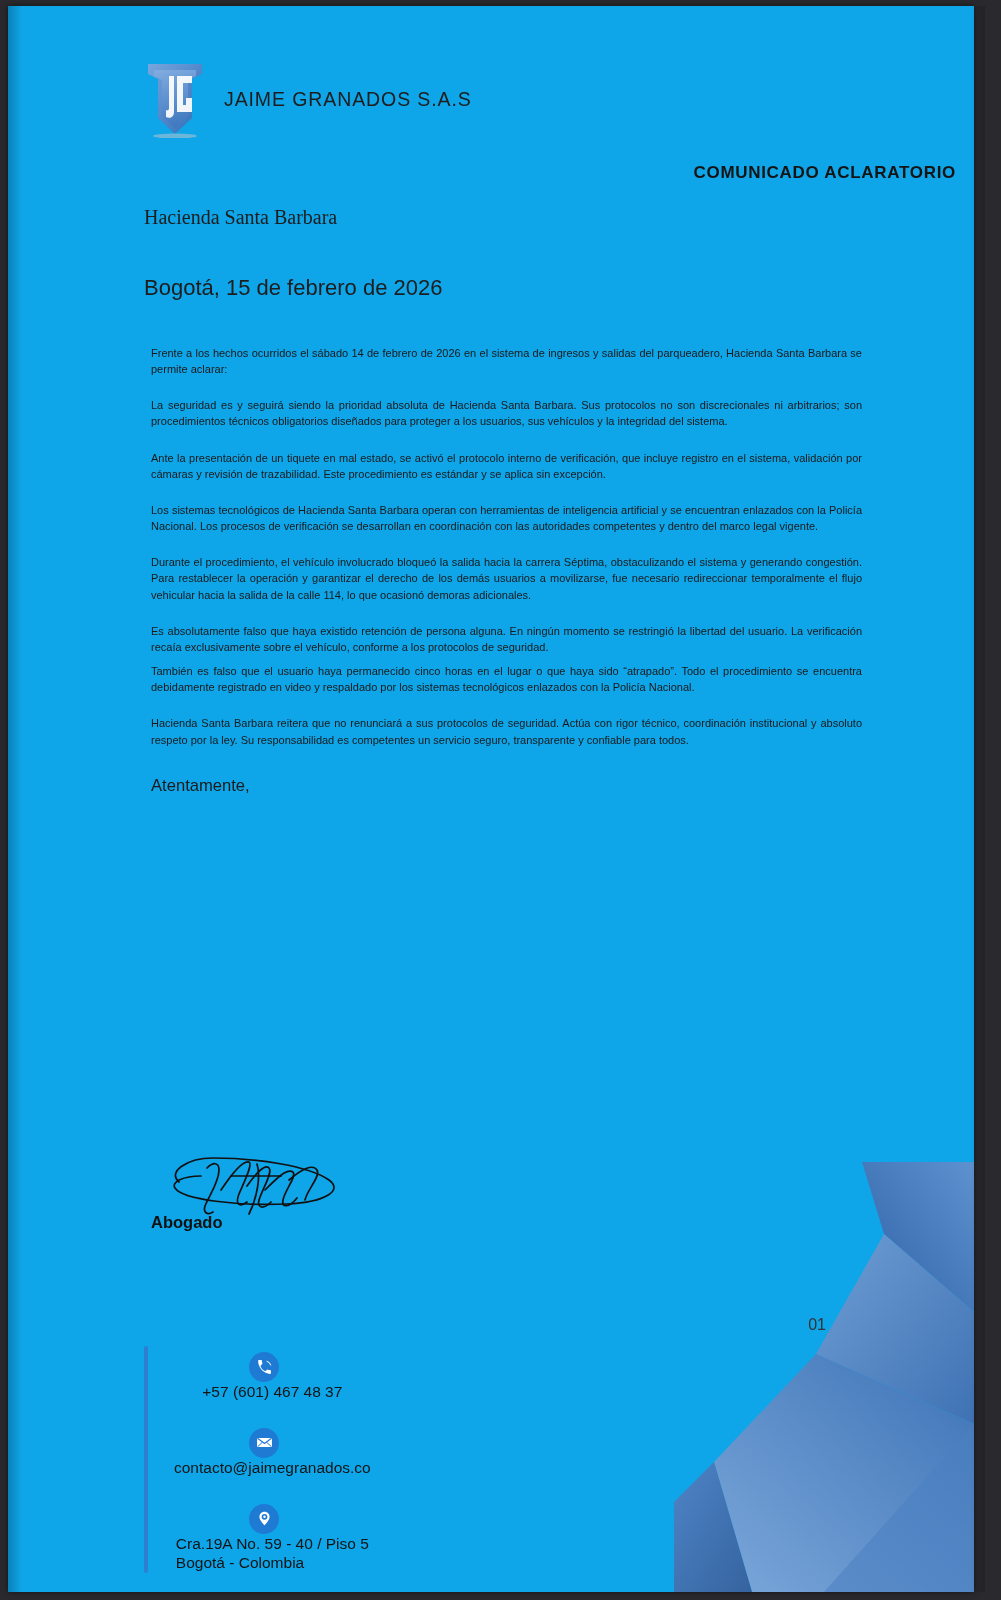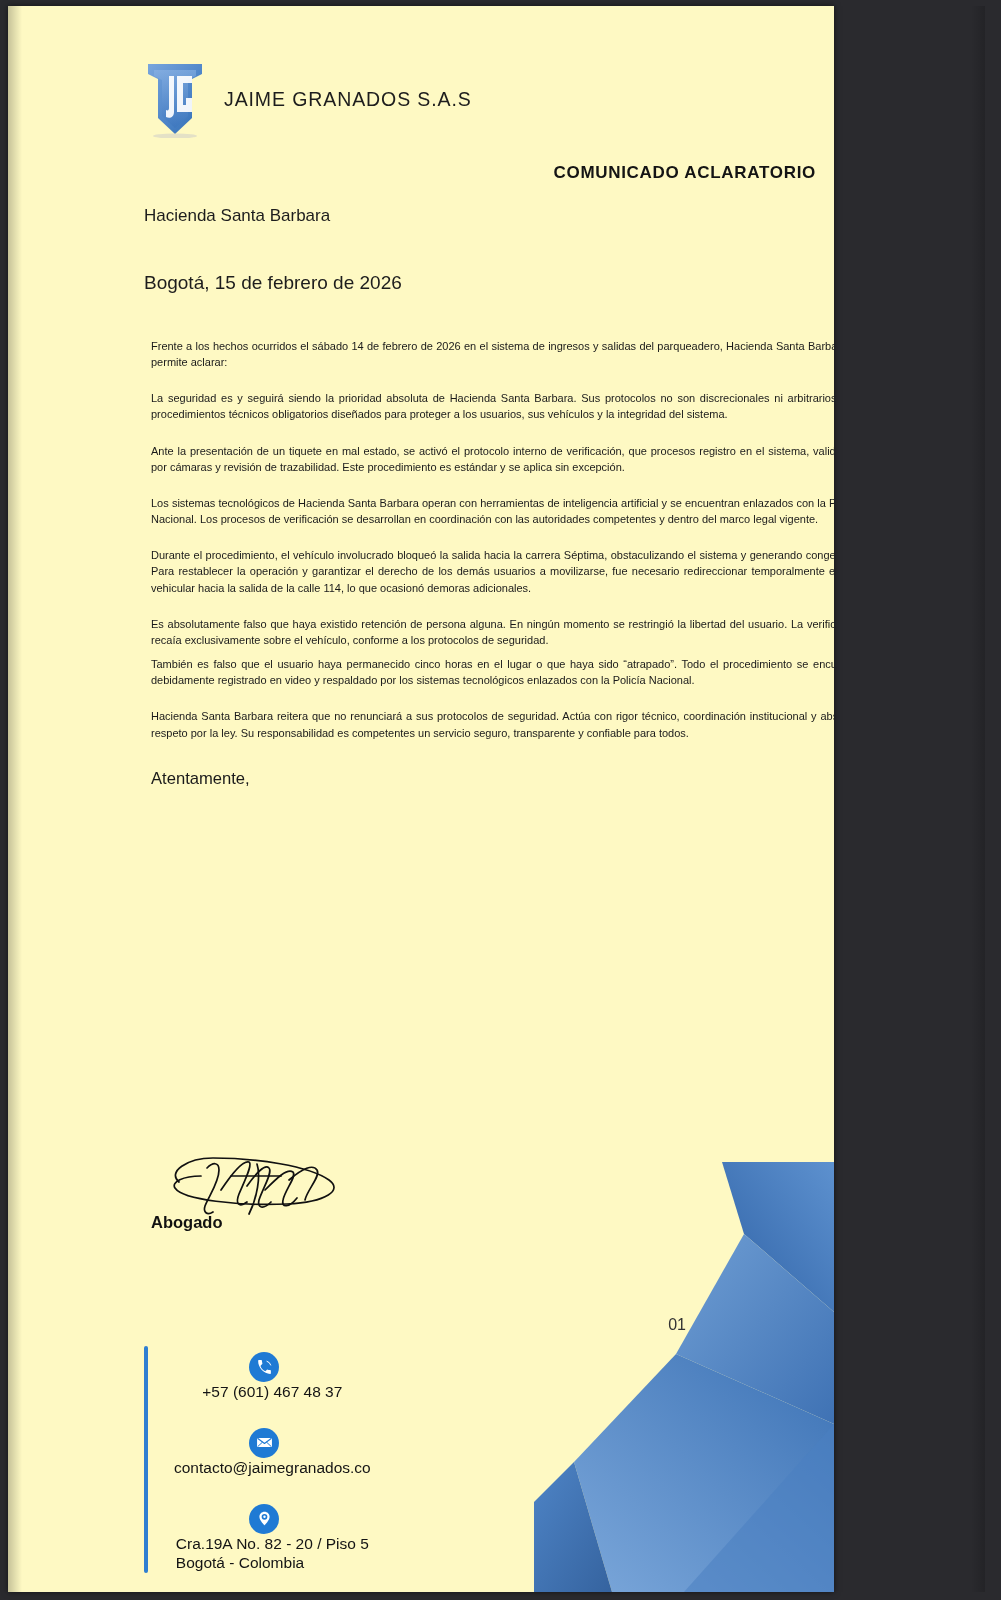--- a/index.html
+++ b/index.html
@@ -18,23 +18,23 @@
   .page-frame {
     position: relative;
     width: 1001px;
     height: 1600px;
     background: #2a2a2e;
   }
   .page {
     position: absolute;
     left: 8px;
     top: 6px;
-    width: 826px;
+    width: 966px;
     height: 1586px;
-    background: #fef9c3;
+    background: #0ea5e9;
     overflow: hidden;
     box-shadow: 0 0 6px rgba(0,0,0,.55);
   }
   .edge-shadow-l {
     position: absolute;
     left: 8px; top: 6px;
     width: 14px; height: 1586px;
     background: linear-gradient(to right, rgba(0,0,0,.22), rgba(0,0,0,0));
     pointer-events: none;
   }
@@ -82,26 +82,27 @@
   }
 
   
   .body-wrap {
     position: absolute;
     left: 136px;
     top: 200px;
     width: 718px;
   }
   .addressee {
-    font-size: 17px;
+    font-size: 20px;
     color: #1d1d1d;
     margin: 0 0 46px 0;
+    font-family: Liberation Serif, serif;
   }
   .dateline {
-    font-size: 19px;
+    font-size: 22px;
     color: #1d1d1d;
     margin: 0 0 44px 0;
   }
   .para {
     font-size: 11px;
     line-height: 1.47;
     color: #1a1a1a;
     text-align: justify;
     margin: 0 0 20px 0;
     padding-left: 7px;
@@ -227,21 +228,21 @@
     </div>
 
     <div class="doc-title">COMUNICADO ACLARATORIO</div>
 
     <div class="body-wrap">
       <p class="addressee">Hacienda Santa Barbara</p>
       <p class="dateline">Bogotá, 15 de febrero de 2026</p>
 
       <p class="para">Frente a los hechos ocurridos el sábado 14 de febrero de 2026 en el sistema de ingresos y salidas del parqueadero, Hacienda Santa Barbara se permite aclarar:</p>
       <p class="para">La seguridad es y seguirá siendo la prioridad absoluta de Hacienda Santa Barbara. Sus protocolos no son discrecionales ni arbitrarios; son procedimientos técnicos obligatorios diseñados para proteger a los usuarios, sus vehículos y la integridad del sistema.</p>
-      <p class="para">Ante la presentación de un tiquete en mal estado, se activó el protocolo interno de verificación, que procesos registro en el sistema, validación por cámaras y revisión de trazabilidad. Este procedimiento es estándar y se aplica sin excepción.</p>
+      <p class="para">Ante la presentación de un tiquete en mal estado, se activó el protocolo interno de verificación, que incluye registro en el sistema, validación por cámaras y revisión de trazabilidad. Este procedimiento es estándar y se aplica sin excepción.</p>
       <p class="para">Los sistemas tecnológicos de Hacienda Santa Barbara operan con herramientas de inteligencia artificial y se encuentran enlazados con la Policía Nacional. Los procesos de verificación se desarrollan en coordinación con las autoridades competentes y dentro del marco legal vigente.</p>
       <p class="para">Durante el procedimiento, el vehículo involucrado bloqueó la salida hacia la carrera Séptima, obstaculizando el sistema y generando congestión. Para restablecer la operación y garantizar el derecho de los demás usuarios a movilizarse, fue necesario redireccionar temporalmente el flujo vehicular hacia la salida de la calle 114, lo que ocasionó demoras adicionales.</p>
       <p class="para tight">Es absolutamente falso que haya existido retención de persona alguna. En ningún momento se restringió la libertad del usuario. La verificación recaía exclusivamente sobre el vehículo, conforme a los protocolos de seguridad.</p>
       <p class="para">También es falso que el usuario haya permanecido cinco horas en el lugar o que haya sido “atrapado”. Todo el procedimiento se encuentra debidamente registrado en video y respaldado por los sistemas tecnológicos enlazados con la Policía Nacional.</p>
       <p class="para">Hacienda Santa Barbara reitera que no renunciará a sus protocolos de seguridad. Actúa con rigor técnico, coordinación institucional y absoluto respeto por la ley. Su responsabilidad es competentes un servicio seguro, transparente y confiable para todos.</p>
 
       <p class="closing">Atentamente,</p>
     </div>
 
     <div class="sig-block">
@@ -291,21 +292,21 @@
 
         <div class="contact-row">
           <span class="c-icon">
             <svg width="17" height="17" viewBox="0 0 24 24" fill="none">
               <path d="M12 2.5c-4 0-7.2 3.2-7.2 7.2 0 5.4 7.2 12 7.2 12s7.2-6.6 7.2-12c0-4-3.2-7.2-7.2-7.2z" fill="#fff"></path>
               <circle cx="12" cy="9.6" r="4" fill="#1f7ad4"></circle>
               <circle cx="12" cy="9.6" r="1.7" fill="#fff"></circle>
             </svg>
           </span>
           <span class="c-text">
-            <span>Cra.19A No. 82 - 20 / Piso 5</span>
+            <span>Cra.19A No. 59 - 40 / Piso 5</span>
             <span class="l2">Bogotá - Colombia</span>
           </span>
         </div>
 
       </div>
     </div>
 
     <div class="deco">
       <svg width="300" height="430" viewBox="0 0 300 430">
         <defs>

